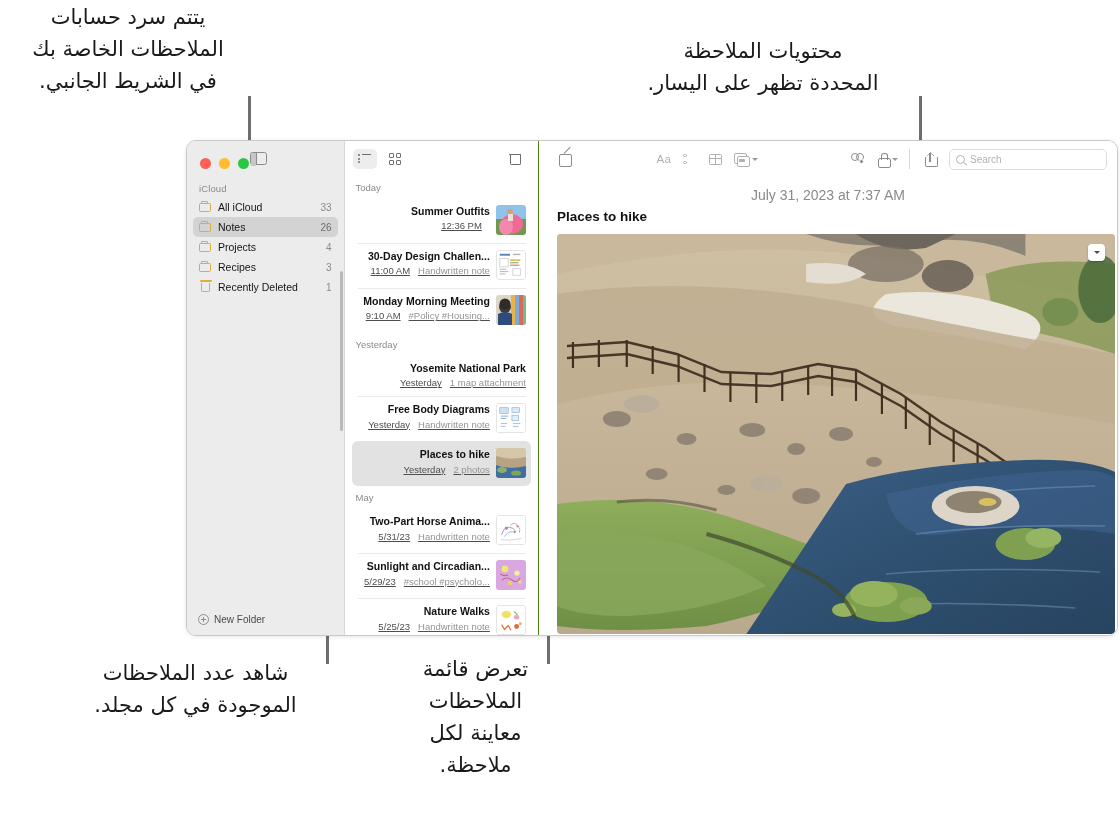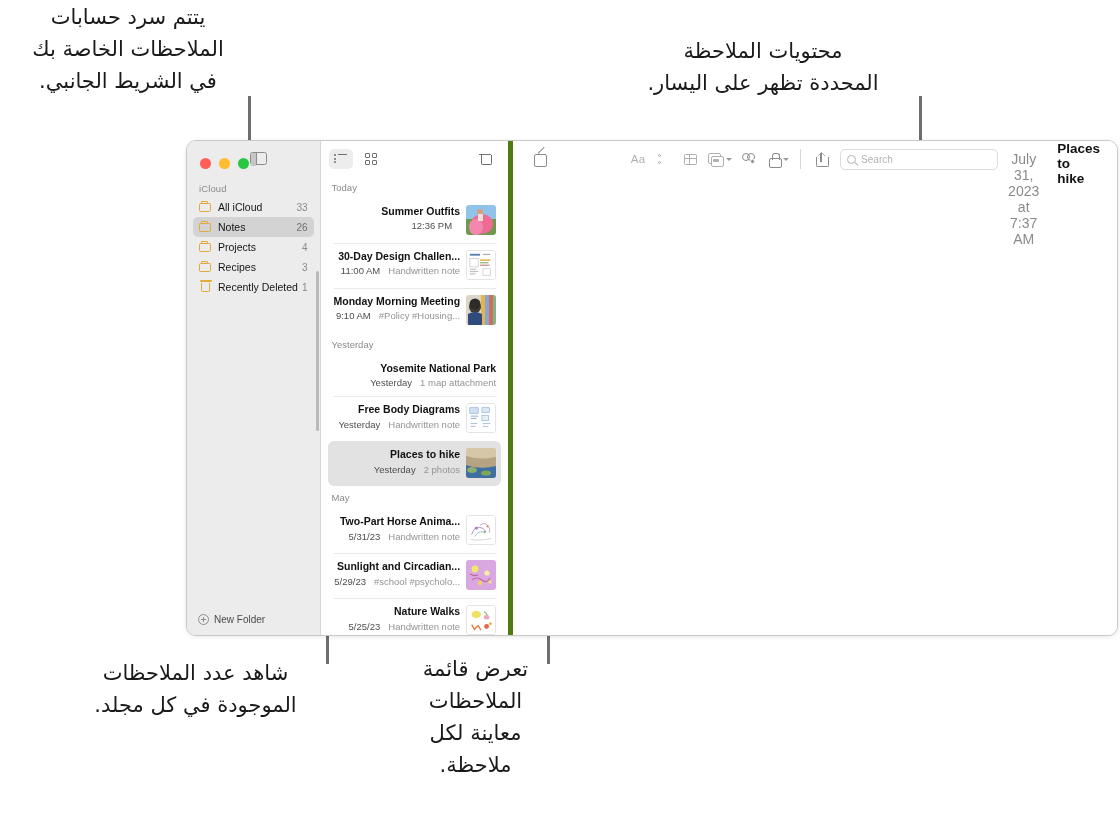--- a/index.html
+++ b/index.html
@@ -123,21 +123,21 @@
   .plus-circle::before, .plus-circle::after {
     content: ""; position: absolute; background: #8d8d8d;
   }
   .plus-circle::before { left: 2px; top: 4.2px; width: 5px; height: 1.1px; }
   .plus-circle::after  { left: 4.2px; top: 2px; width: 1.1px; height: 5px; }
 
   
   #notelist {
     width: 195px; height: 100%;
     background: #ffffff;
-    border-right: 5px solid #4d7c0f;
+    border-right: 1px solid #4d7c0f;
     display: flex; flex-direction: column;
   }
   #notelist-toolbar {
     height: 36px; display: flex; align-items: center;
     padding: 0 11px 0 8px; gap: 6px;
   }
   .viewbtn {
     width: 24px; height: 20px; border-radius: 5px;
     display: flex; align-items: center; justify-content: center;
   }
@@ -193,33 +193,33 @@
     background: #e9e9e9;
   }
   .note-text { flex: 1 1 auto; min-width: 0; }
   .note-title {
     font-size: 10.5px; font-weight: bold; color: #111;
     white-space: nowrap; overflow: hidden; text-overflow: clip;
     line-height: 1.25;
   }
   .note-meta {
     font-size: 9.5px; color: #4d4d4d; margin-top: 2px;
-    white-space: nowrap; overflow: hidden;
+    white-space: nowrap; overflow: hidden; text-decoration: underline;
   }
   .note-meta .sub { color: #949494; margin-left: 8px; }
   .thumb {
     width: 30px; height: 30px; flex: 0 0 30px; margin-left: 6px;
     border-radius: 3px; overflow: hidden; background: #fff;
     border: 1px solid #e4e4e4;
   }
   .thumb.plain { border: none; }
   .thumb svg { display: block; width: 100%; height: 100%; }
 
   
-  #detail { flex: 1 1 auto; display: flex; background: #fff; }
+  #detail { flex: 1 1 auto; display: flex; flex-direction: column; background: #fff; }
   #detail-toolbar {
     height: 36px; display: flex; align-items: center;
     padding: 0 10px 0 14px; gap: 0;
   }
   .tbtn {
     width: 26px; height: 22px; display: flex;
     align-items: center; justify-content: center; color: #8c8c8c;
   }
   .chev {
     width: 0; height: 0; margin-left: 3px;

